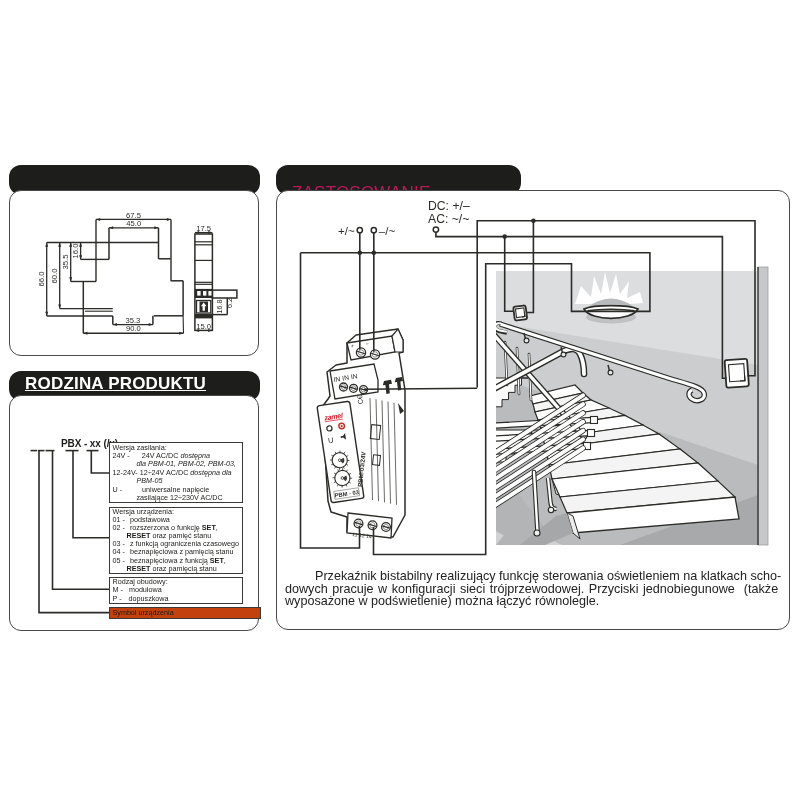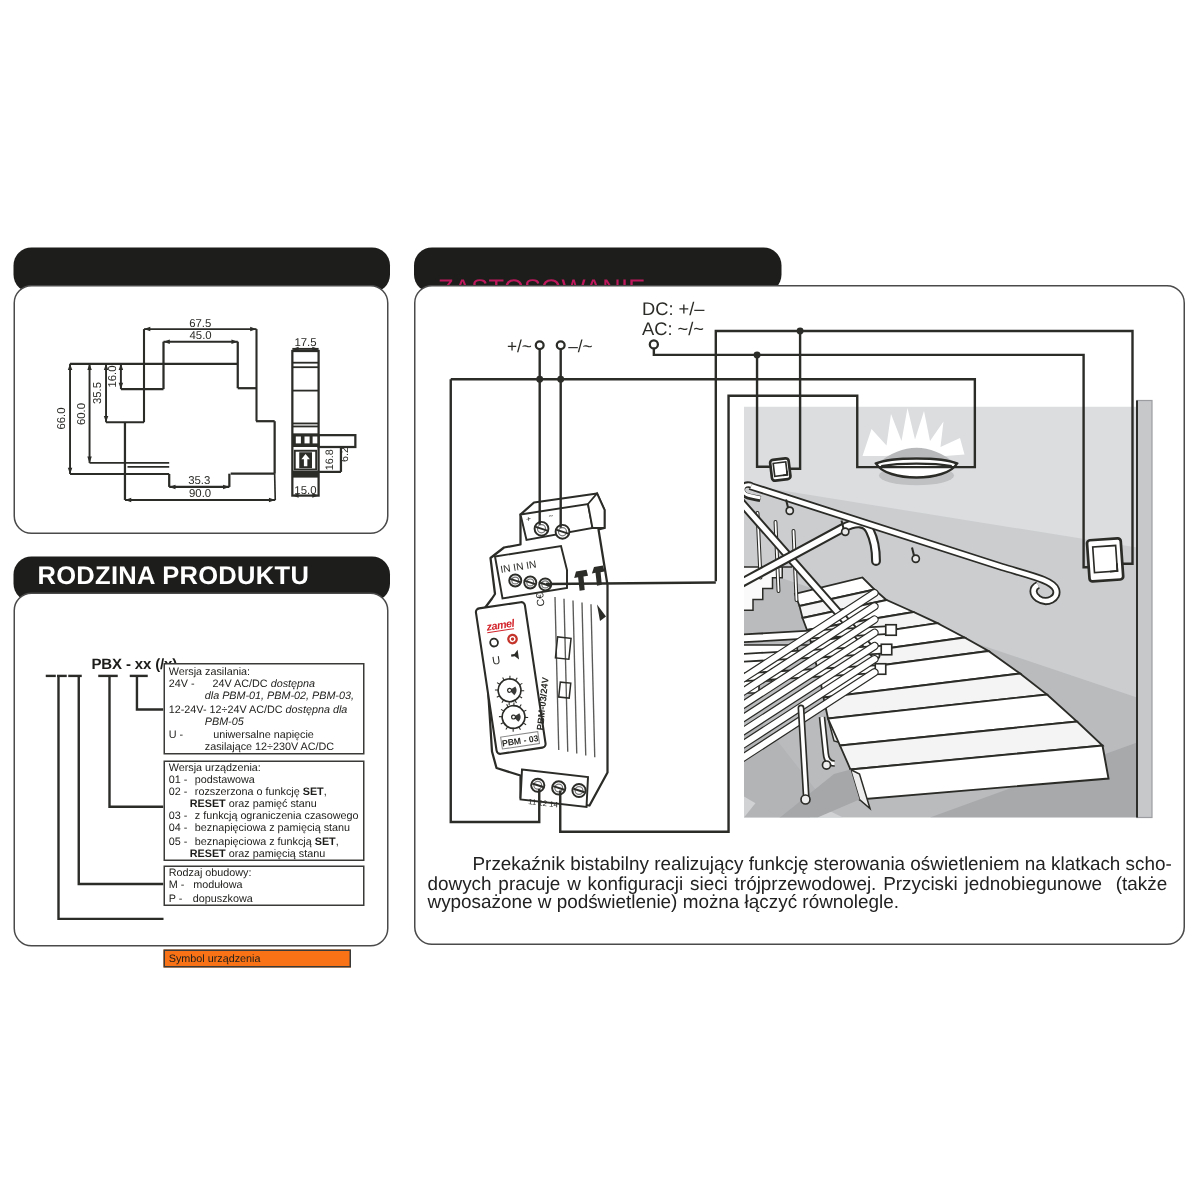--- a/index.html
+++ b/index.html
@@ -85,38 +85,38 @@
       <polygon points="194.9,330.4 199.1,328.9 199.1,331.9" fill="#2b2b28"></polygon>
       <polygon points="212.4,330.4 208.2,331.9 208.2,328.9" fill="#2b2b28"></polygon>
       <rect x="212.4" y="290.1" width="24.5" height="7.9" fill="none" stroke="#2b2b28" stroke-width="1.5"></rect>
       <line x1="227.3" y1="298" x2="227.3" y2="314.6" stroke="#2b2b28" stroke-width="1.5" stroke-linecap="butt"></line>
       <line x1="212.4" y1="314.6" x2="227.3" y2="314.6" stroke="#2b2b28" stroke-width="1.5" stroke-linecap="butt"></line>
       <text x="221.8" y="306.5" font-size="7.2" text-anchor="middle" fill="#2b2b28" transform="rotate(-90 221.8 306.5)">16.8</text>
       <text x="231.8" y="303" font-size="7.2" text-anchor="middle" fill="#2b2b28" transform="rotate(-90 231.8 303)">6.2</text>
     </svg>
 
 <div style="position:absolute;left:9px;top:371px;width:251px;height:30px;background:#1d1d1b;border-radius:12px;"></div>
-    <div style="position:absolute;left:25px;top:373.5px;font-size:17px;font-weight:bold;color:#fff;letter-spacing:0.2px;">RODZINA PRODUKTU</div>
+    <div style="position:absolute;left:25px;top:373.5px;font-size:17px;font-weight:bold;color:#fff;letter-spacing:0.2px;text-decoration:underline;">RODZINA PRODUKTU</div>
 <div style="position:absolute;left:9px;top:395px;width:250px;height:236px;background:#fff;border:1.2px solid #4a4a4a;border-radius:12px;box-sizing:border-box;"></div>
 <div style="position:absolute;left:30px;top:438px;font-size:10px;font-weight:bold;color:#1c1c1a;letter-spacing:-0.1px;margin-left:31px;">PBX - xx (/x)</div>
 <svg style="position:absolute;left:9px;top:395px" width="250" height="236" viewBox="9 395 250 236">
       <line x1="30.5" y1="450.6" x2="37.2" y2="450.6" stroke="#2b2b28" stroke-width="1.6" stroke-linecap="butt"></line>
       <line x1="38" y1="450.6" x2="44.5" y2="450.6" stroke="#2b2b28" stroke-width="1.6" stroke-linecap="butt"></line>
       <line x1="45.5" y1="450.6" x2="54.5" y2="450.6" stroke="#2b2b28" stroke-width="1.6" stroke-linecap="butt"></line>
       <line x1="65.5" y1="450.6" x2="78.5" y2="450.6" stroke="#2b2b28" stroke-width="1.6" stroke-linecap="butt"></line>
       <line x1="86.5" y1="450.6" x2="98.5" y2="450.6" stroke="#2b2b28" stroke-width="1.6" stroke-linecap="butt"></line>
       <polyline points="39,450.6 39,612.6 109,612.6" fill="none" stroke="#2b2b28" stroke-width="1.6"></polyline>
       <polyline points="52.5,450.6 52.5,589.3 109,589.3" fill="none" stroke="#2b2b28" stroke-width="1.6"></polyline>
       <polyline points="73,450.6 73,537.8 109,537.8" fill="none" stroke="#2b2b28" stroke-width="1.6"></polyline>
       <polyline points="91.3,450.6 91.3,473 109,473" fill="none" stroke="#2b2b28" stroke-width="1.6"></polyline>
     </svg>
 <div style="position:absolute;background:#fff;border:1px solid #3a3a38;font-size:7.2px;line-height:8.45px;color:#1c1c1a;padding:0.5px 0 0 2.5px;box-sizing:border-box;white-space:nowrap;overflow:hidden;left:109px;top:442px;width:134px;height:61px;">Wersja zasilania:<br>24V -<span style="display:inline-block;width:12px;"></span>24V AC/DC <i>dostępna</i><br><span style="display:inline-block;width:24px;"></span><i>dla PBM-01, PBM-02, PBM-03,</i><br>12-24V- 12÷24V AC/DC <i>dostępna dla</i><br><span style="display:inline-block;width:24px;"></span><i>PBM-05</i><br>U -<span style="display:inline-block;width:20px;"></span>uniwersalne napięcie<br><span style="display:inline-block;width:24px;"></span>zasilające 12÷230V AC/DC</div>
 <div style="position:absolute;background:#fff;border:1px solid #3a3a38;font-size:7.2px;line-height:8.45px;color:#1c1c1a;padding:0.5px 0 0 2.5px;box-sizing:border-box;white-space:nowrap;overflow:hidden;left:109px;top:507px;width:134px;height:67px;line-height:8.1px;padding-top:0;">Wersja urządzenia:<br>01 -<span style="display:inline-block;width:5px;"></span>podstawowa<br>02 -<span style="display:inline-block;width:5px;"></span>rozszerzona o funkcję <b>SET</b>,<br><span style="display:inline-block;width:14px;"></span><b>RESET</b> oraz pamięć stanu<br>03 -<span style="display:inline-block;width:5px;"></span>z funkcją ograniczenia czasowego<br>04 -<span style="display:inline-block;width:5px;"></span>beznapięciowa z pamięcią stanu<br>05 -<span style="display:inline-block;width:5px;"></span>beznapięciowa z funkcją <b>SET</b>,<br><span style="display:inline-block;width:14px;"></span><b>RESET</b> oraz pamięcią stanu</div>
 <div style="position:absolute;background:#fff;border:1px solid #3a3a38;font-size:7.2px;line-height:8.45px;color:#1c1c1a;padding:0.5px 0 0 2.5px;box-sizing:border-box;white-space:nowrap;overflow:hidden;left:109px;top:576.5px;width:134px;height:27px;">Rodzaj obudowy:<br>M -<span style="display:inline-block;width:6px;"></span>modułowa<br>P -<span style="display:inline-block;width:7px;"></span>dopuszkowa</div>
-<div style="position:absolute;background:#f97316;border:1px solid #3a3a38;font-size:7.2px;line-height:8.45px;color:#1c1c1a;padding:0.5px 0 0 2.5px;box-sizing:border-box;white-space:nowrap;overflow:hidden;left:109px;top:633px;width:125px;height:12px;">Symbol urządzenia</div>
+<div style="position:absolute;background:#c2410c;border:1px solid #3a3a38;font-size:7.2px;line-height:8.45px;color:#1c1c1a;padding:0.5px 0 0 2.5px;box-sizing:border-box;white-space:nowrap;overflow:hidden;left:109px;top:607px;width:152px;height:12px;">Symbol urządzenia</div>
 
 <div style="position:absolute;left:276px;top:165px;width:245px;height:30px;background:#1d1d1b;border-radius:12px;"></div>
     <div style="position:absolute;left:292px;top:183px;font-size:17px;font-weight:normal;color:#be185d;letter-spacing:0.2px;">ZASTOSOWANIE</div>
 <div style="position:absolute;left:276px;top:190px;width:514px;height:440px;background:#fff;border:1.2px solid #4a4a4a;border-radius:12px;box-sizing:border-box;"></div>
 <svg style="position:absolute;left:276px;top:190px" width="514" height="440" viewBox="276 190 514 440">
       <clipPath id="room">
         <rect x="496" y="271" width="262" height="274"></rect>
       </clipPath>
       <rect x="758" y="267" width="10" height="278" fill="#c6c8ca" stroke="#9b9da0" stroke-width="0.8"></rect>
       <g clip-path="url(#room)">

